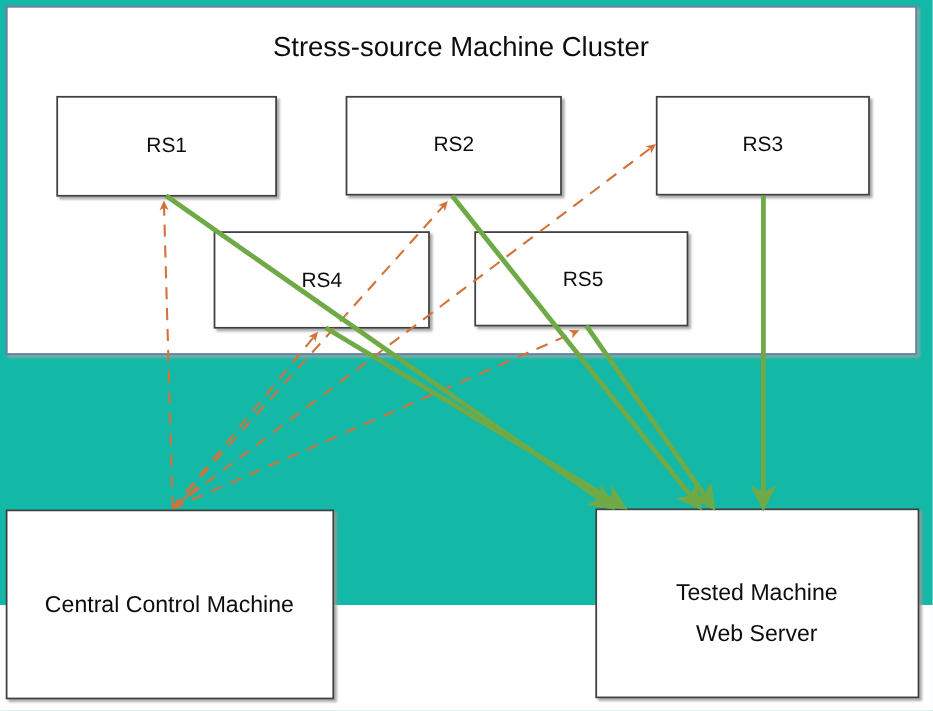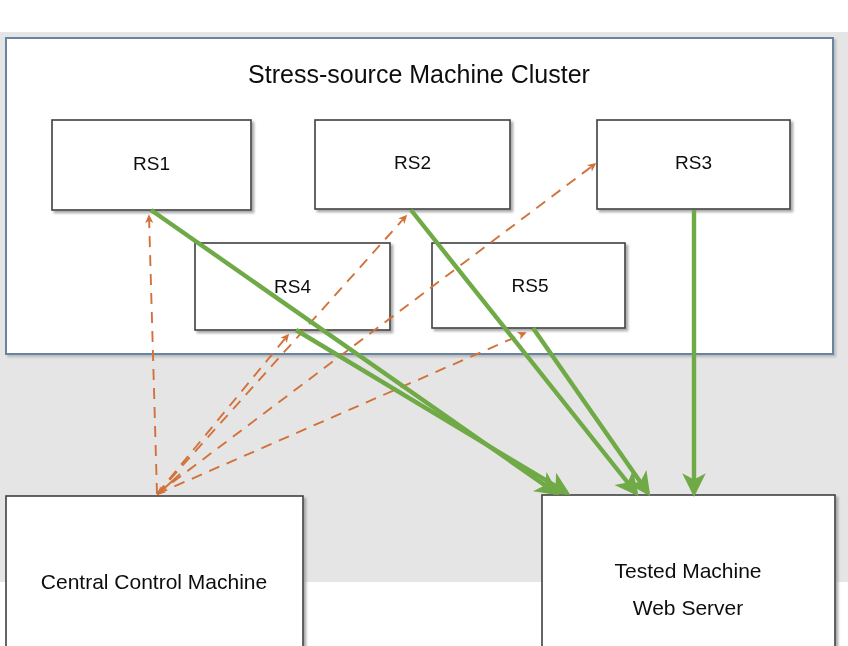--- a/index.html
+++ b/index.html
@@ -10,22 +10,21 @@
   body {
     font-family: "Liberation Sans", sans-serif;
     width: 848px;
     height: 646px;
     overflow: hidden;
   }
   #diagram-root {
     position: relative;
     width: 848px;
     height: 550px;
-    background: #e5e5e5;
-    margin-top: 32px;
+    background: #14b8a6;
   }
   #diagram-svg {
     position: absolute;
     left: 0;
     top: 0;
     width: 848px;
     height: 646px;
   }
   .node-label {
     font-family: "Liberation Sans", sans-serif;

